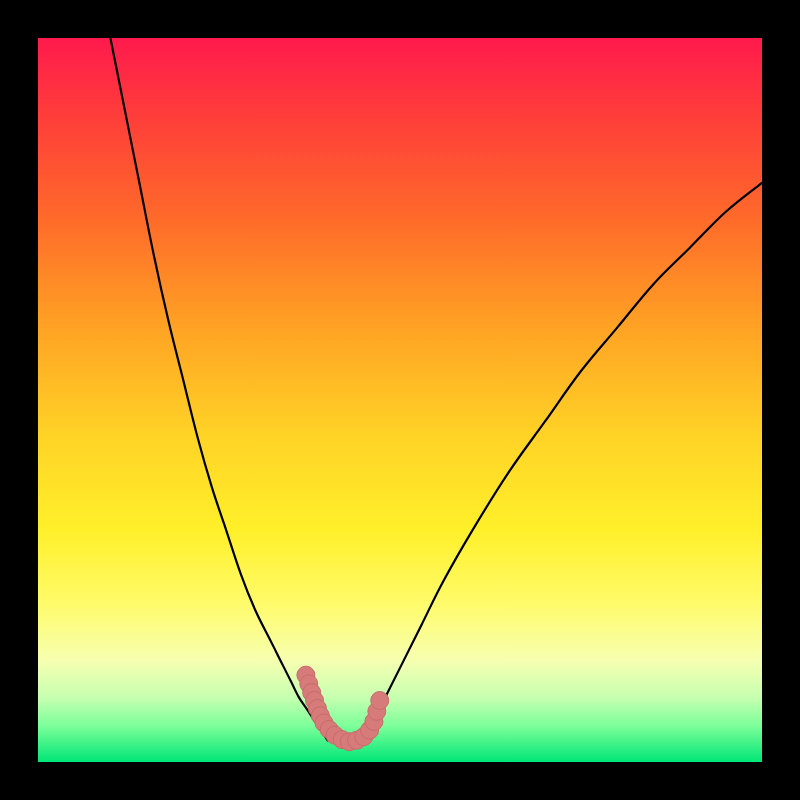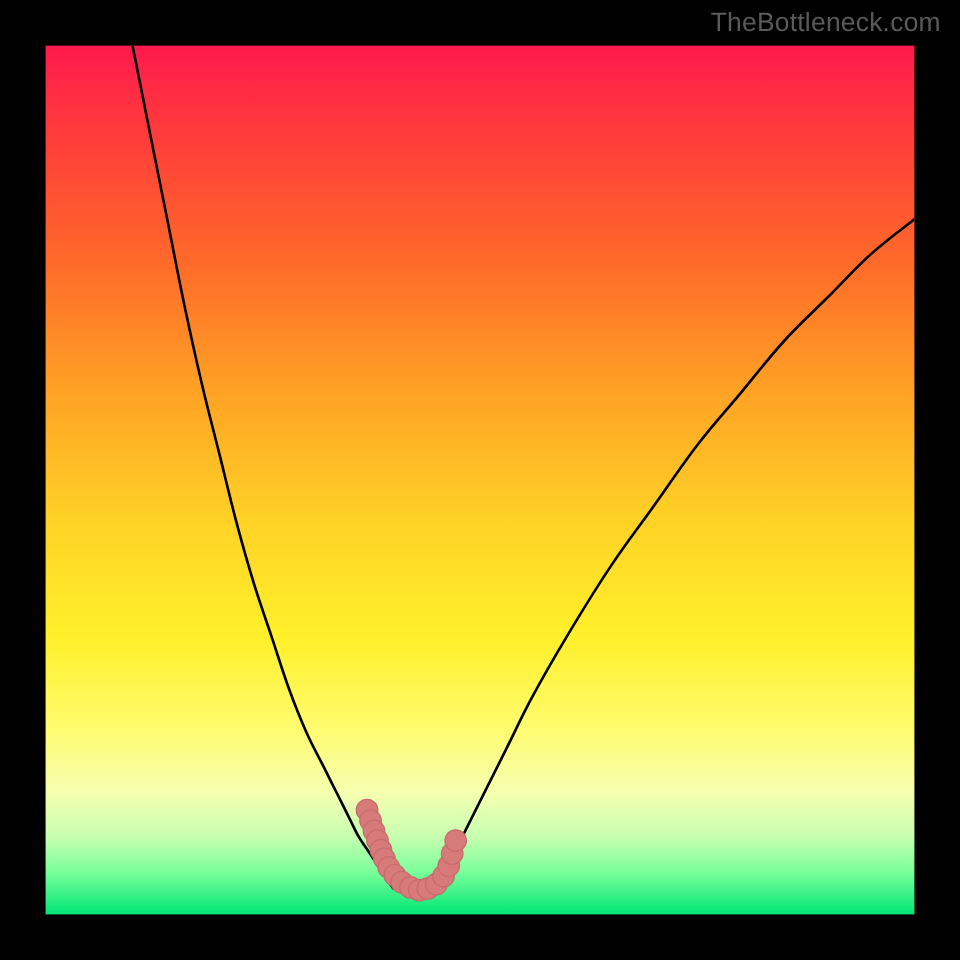--- a/index.html
+++ b/index.html
@@ -80,14 +80,13 @@
           <circle cx="311.32" cy="703.73" r="9" fill="#d77a7a" stroke="#c96b6b" stroke-width="1"></circle>
           <circle cx="318.56" cy="702.28" r="9" fill="#d77a7a" stroke="#c96b6b" stroke-width="1"></circle>
           <circle cx="325.80" cy="698.66" r="9" fill="#d77a7a" stroke="#c96b6b" stroke-width="1"></circle>
           <circle cx="331.59" cy="692.14" r="9" fill="#d77a7a" stroke="#c96b6b" stroke-width="1"></circle>
           <circle cx="335.94" cy="683.46" r="9" fill="#d77a7a" stroke="#c96b6b" stroke-width="1"></circle>
           <circle cx="338.83" cy="673.32" r="9" fill="#d77a7a" stroke="#c96b6b" stroke-width="1"></circle>
           <circle cx="341.73" cy="662.46" r="9" fill="#d77a7a" stroke="#c96b6b" stroke-width="1"></circle>
         </g>
     </svg>
   </div>
-  <div class="watermark">TheBottleneck.com</div>
 </div>
 
 </body></html>

